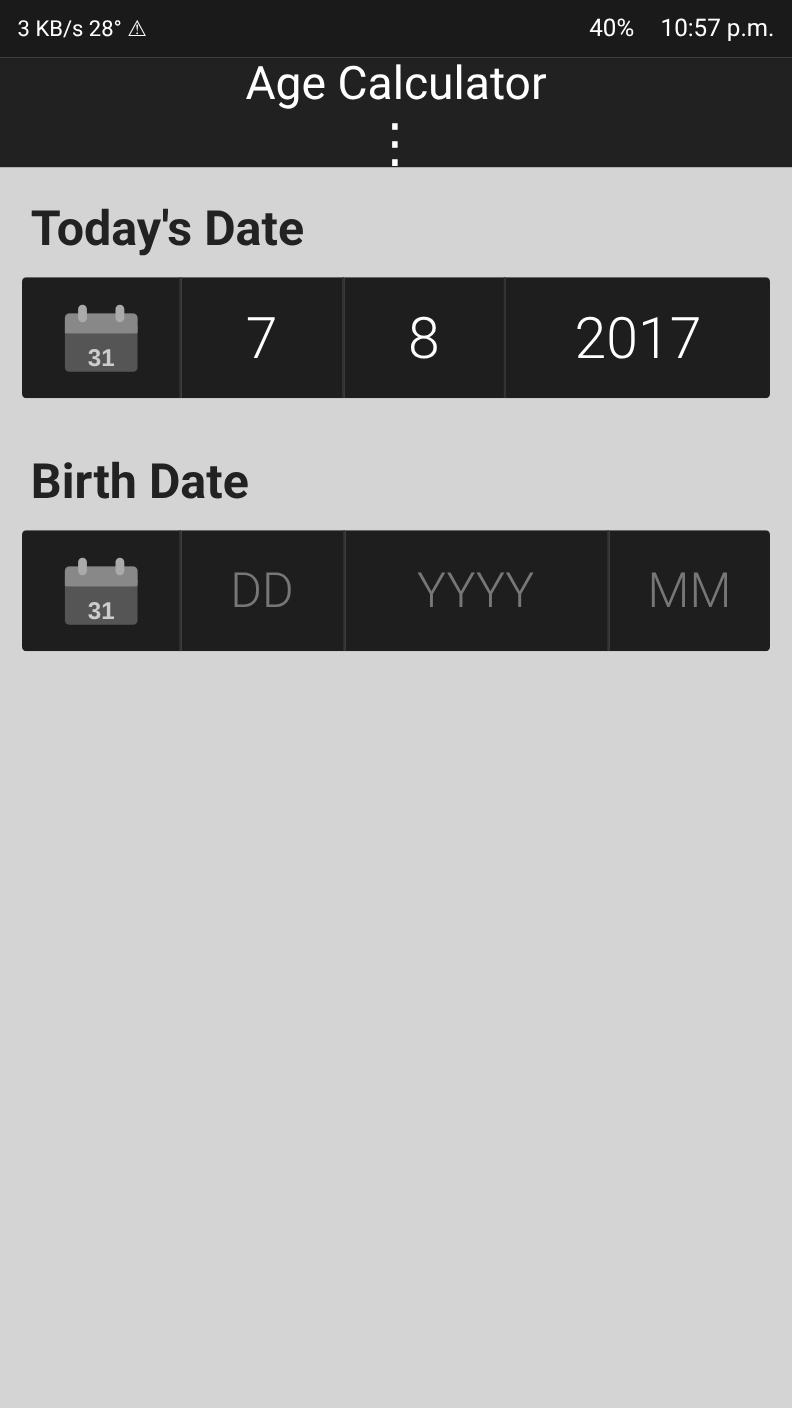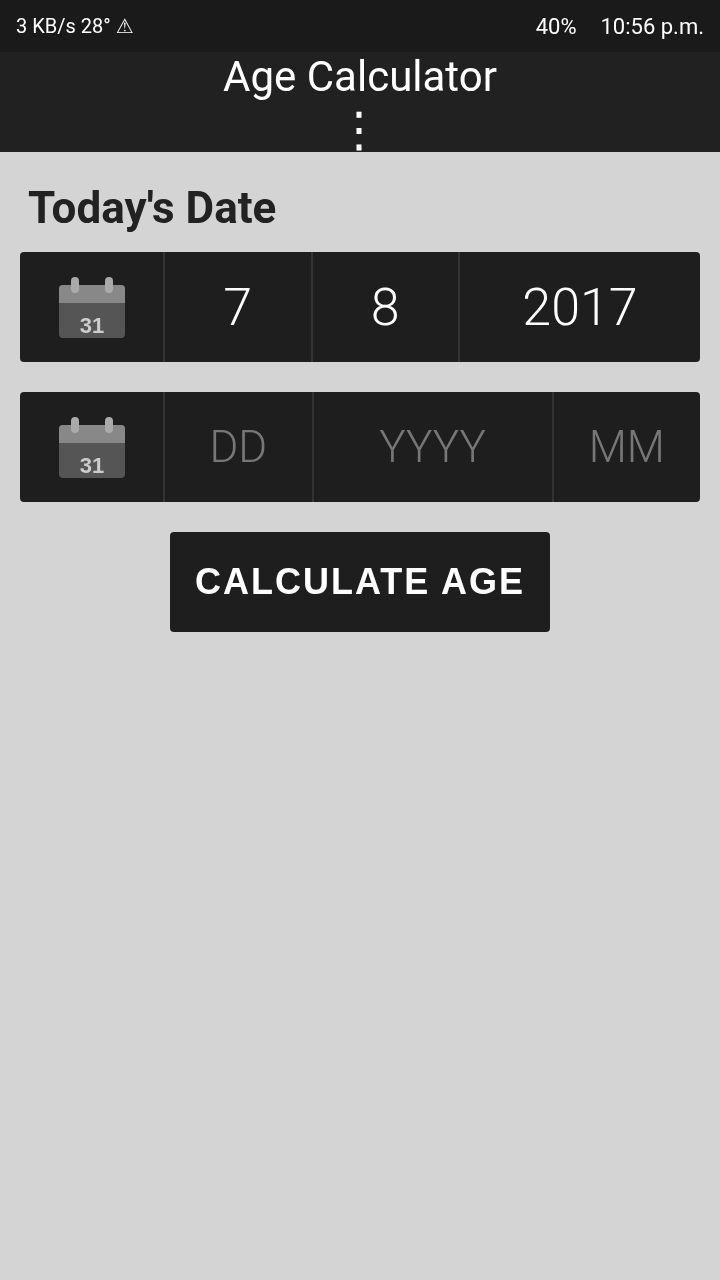--- a/index.html
+++ b/index.html
@@ -78,21 +78,21 @@
       padding-left: 8px;
     }
 
     
     .date-row {
       display: flex;
       width: 100%;
       height: 110px;
       border-radius: 4px;
       overflow: hidden;
-      margin-bottom: 30px;
+      margin-bottom: 50px;
     }
 
     .date-cell {
       background-color: #1e1e1e;
       display: flex;
       align-items: center;
       justify-content: center;
       color: #ffffff;
       font-size: 52px;
       font-weight: 300;
@@ -155,21 +155,21 @@
   </style>
 </head>
 <body>
 
 <div class="status-bar">
   <div class="status-left">
     <span>3 KB/s  28°  ⚠</span>
   </div>
   <div class="status-right">
     <span>40%</span>
-    <span>10:56 p.m.</span>
+    <span>10:57 p.m.</span>
   </div>
 </div>
 
 <div class="app-bar">
   <span class="app-title">Age Calculator</span>
   <span class="more-icon">⋮</span>
 </div>
 
 <div class="main-content">
 
@@ -199,20 +199,21 @@
       </div>
 
       <div class="date-cell year-cell">
         <span>2017</span>
       </div>
 
     </div>
   </div>
 
   <div>
+    <div class="section-label">Birth Date</div>
     <div class="date-row">
 
       <div class="date-cell calendar-cell">
         <div class="calendar-icon-wrap">
           <svg class="cal-svg" viewBox="0 0 70 65">
             <rect x="2" y="10" width="66" height="53" rx="4" fill="#555"></rect>
             <rect x="2" y="10" width="66" height="18" rx="4" fill="#888"></rect>
             <rect x="2" y="22" width="66" height="6" fill="#888"></rect>
             <rect x="14" y="2" width="8" height="16" rx="4" fill="#aaa"></rect>
             <rect x="48" y="2" width="8" height="16" rx="4" fill="#aaa"></rect>
@@ -229,15 +230,14 @@
         <span class="placeholder-text">YYYY</span>
       </div>
 
       <div class="date-cell">
         <span class="placeholder-text">MM</span>
       </div>
 
     </div>
   </div>
 
-  <button class="calculate-btn">CALCULATE AGE</button>
 
 </div>
 
 </body></html>

